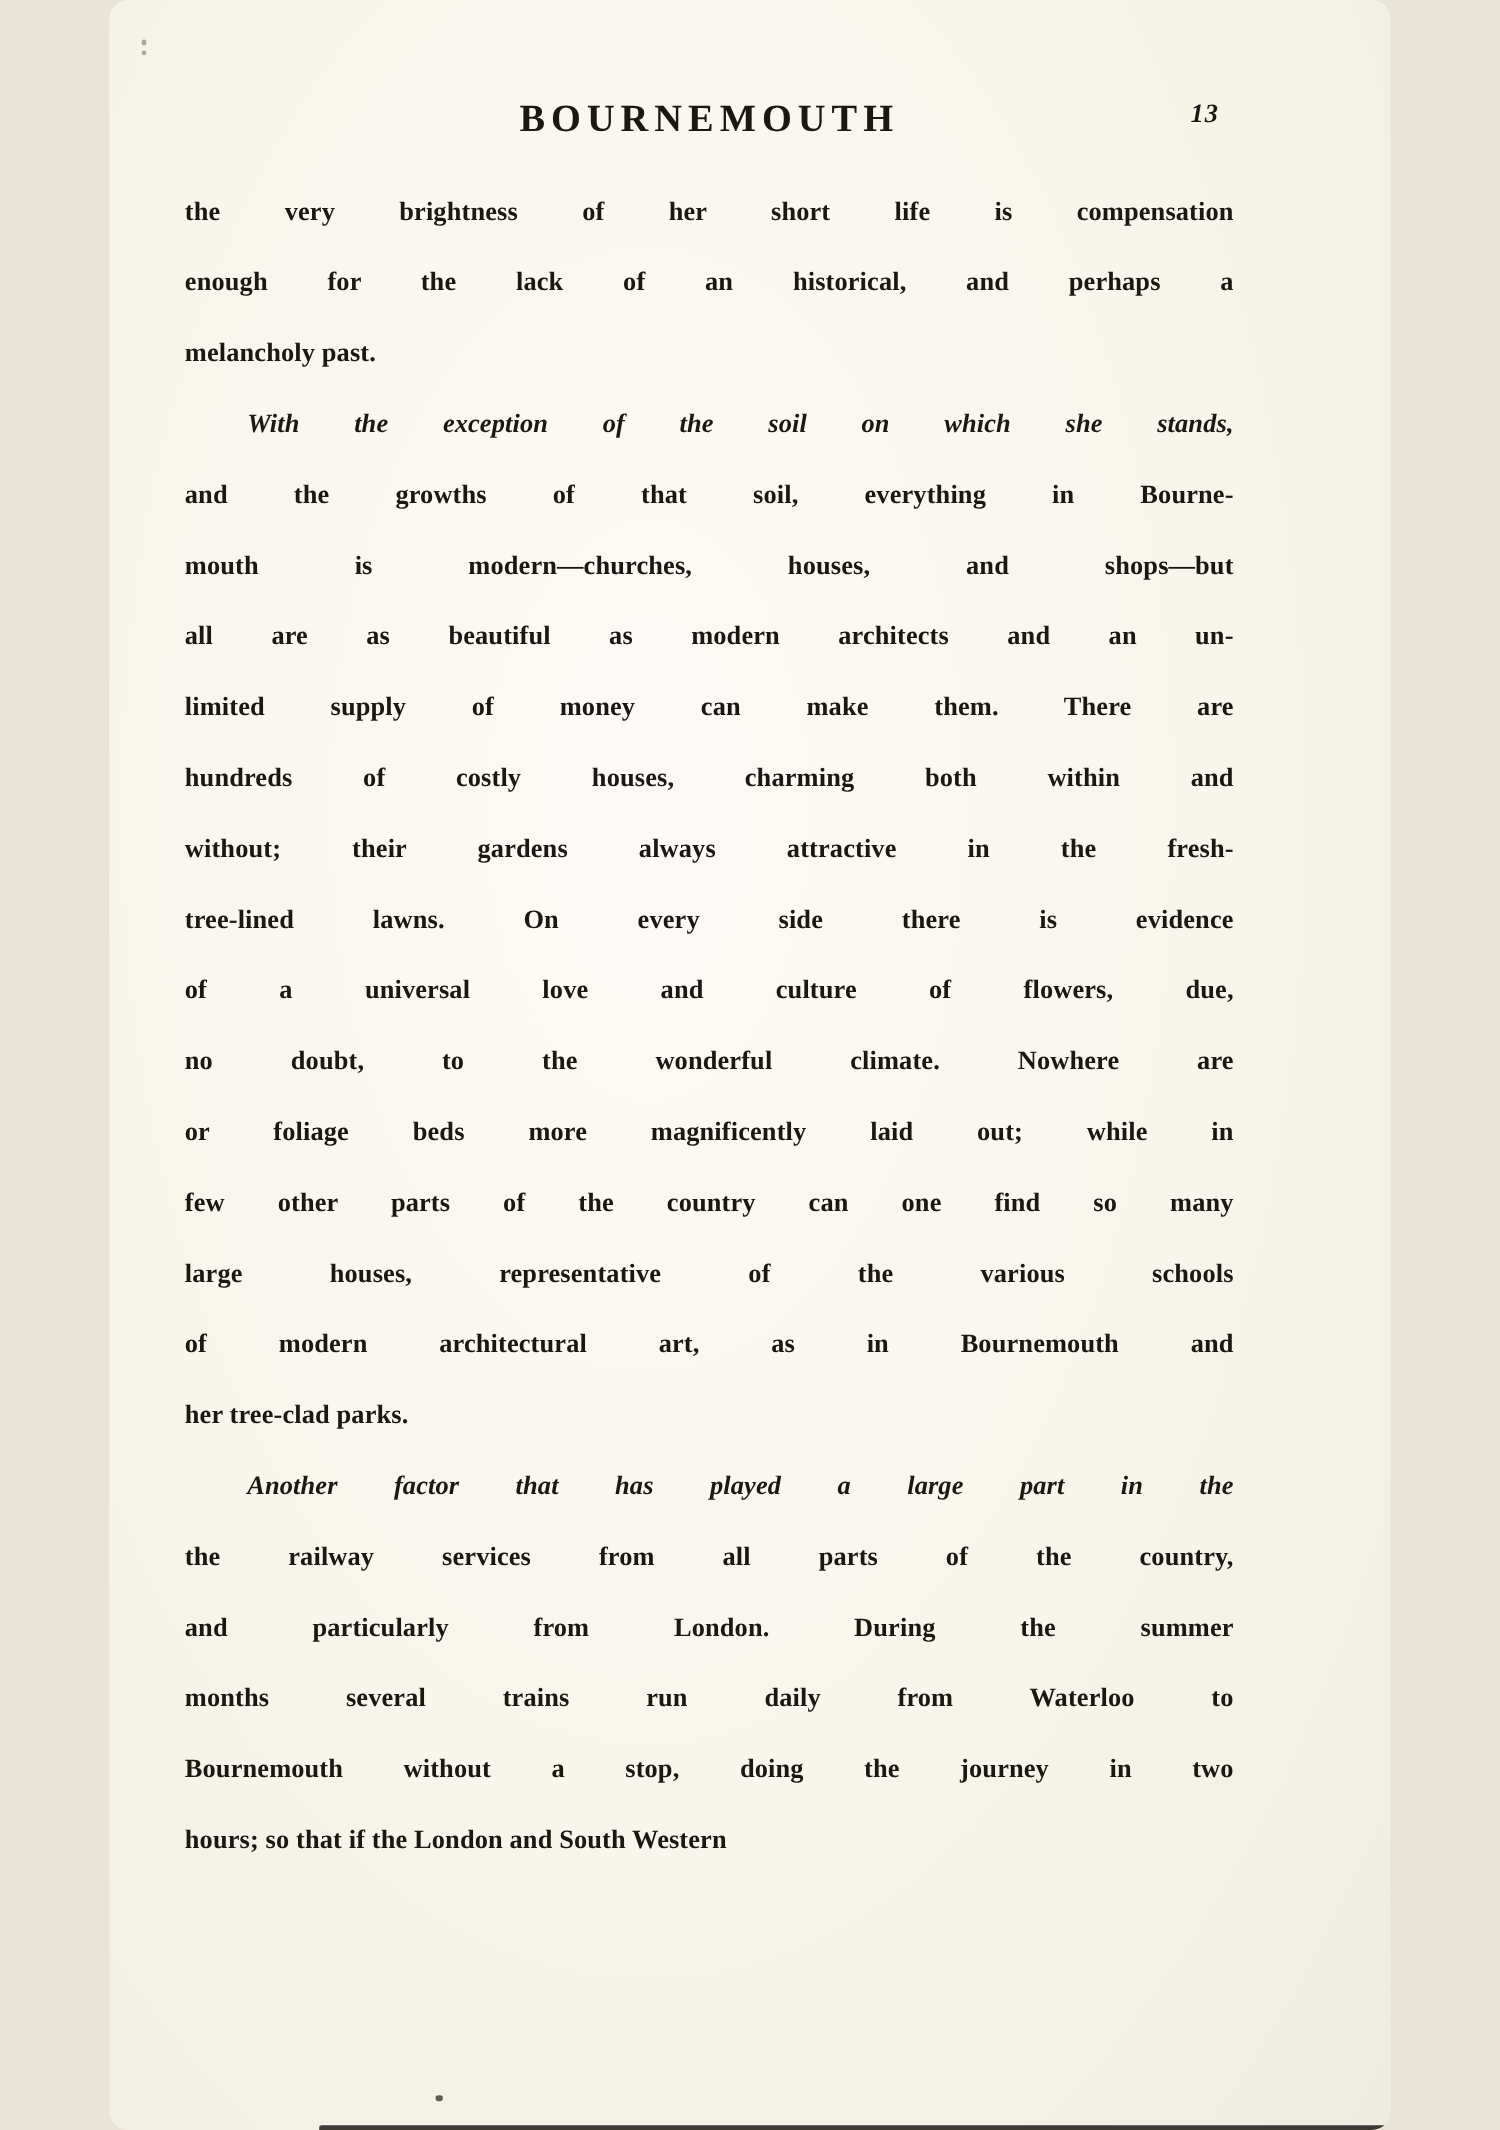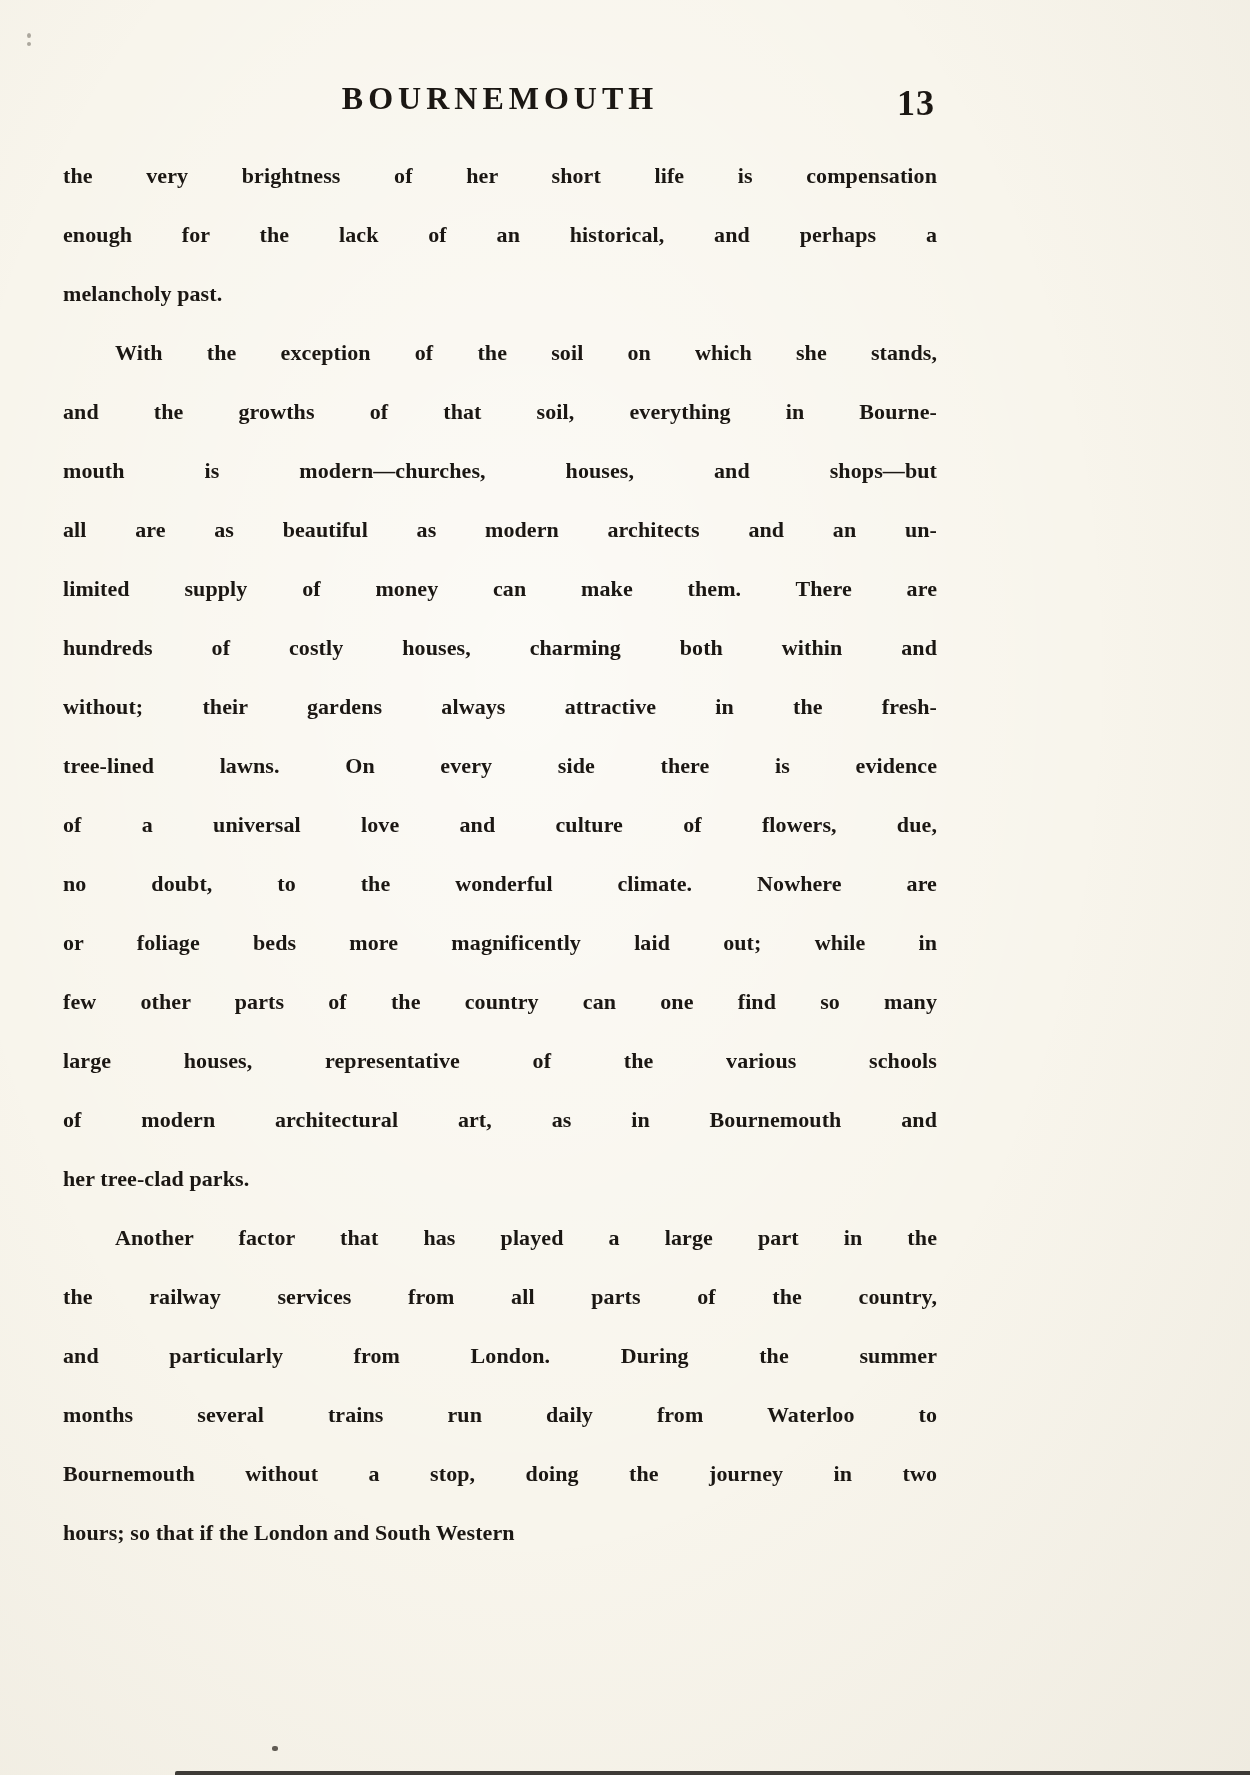--- a/index.html
+++ b/index.html
@@ -3,31 +3,32 @@
 <meta charset="utf-8">
 <style>
   * { margin: 0; padding: 0; box-sizing: border-box; }
 
   html, body {
     background: #e8e4d8;
   }
 
   .page {
     position: relative;
-    width: 1250px;
+    width: 1068px;
     height: 1775px;
     margin: 0 auto;
     background: var(--paper, #f8f5ec);
     background-image: radial-gradient(ellipse at 42% 38%,
       rgba(255,255,255,0.55) 0%,
       rgba(255,255,255,0.0) 55%,
       rgba(120,105,70,0.07) 100%);
     overflow: hidden;
     font-family: "Liberation Serif", "DejaVu Serif", serif;
     color: var(--ink, #1b1713);
+    border-radius: 16px;
   }
 
   .text-col {
     position: absolute;
     left: 63px;
     top: 80px;
     width: 874px;
   }
 
   .header {
@@ -41,25 +42,26 @@
     left: 50%;
     transform: translateX(-50%);
     font-size: 32px;
     font-weight: bold;
     letter-spacing: 5px;
     white-space: nowrap;
   }
 
   .page-number {
     position: absolute;
-    right: 2px;
+    right: 12px;
     top: 2px;
-    font-size: 36px;
+    font-size: 22px;
     font-weight: bold;
     letter-spacing: 1px;
+    font-style: italic;
   }
 
   .body-text {
     width: 100%;
   }
 
   .line {
     font-size: 22px;
     font-weight: bold;
     line-height: 59px;
@@ -68,20 +70,21 @@
     text-align-last: justify;
   }
 
   .line.last {
     text-align: justify;
     text-align-last: left;
   }
 
   .line.indent {
     text-indent: 52px;
+    font-style: italic;
   }
 
   
   .speck {
     position: absolute;
     background: #6f6a60;
     border-radius: 50%;
     opacity: 0.55;
   }
   .speck-1 { left: 27px; top: 33px; width: 4px; height: 5px; }

